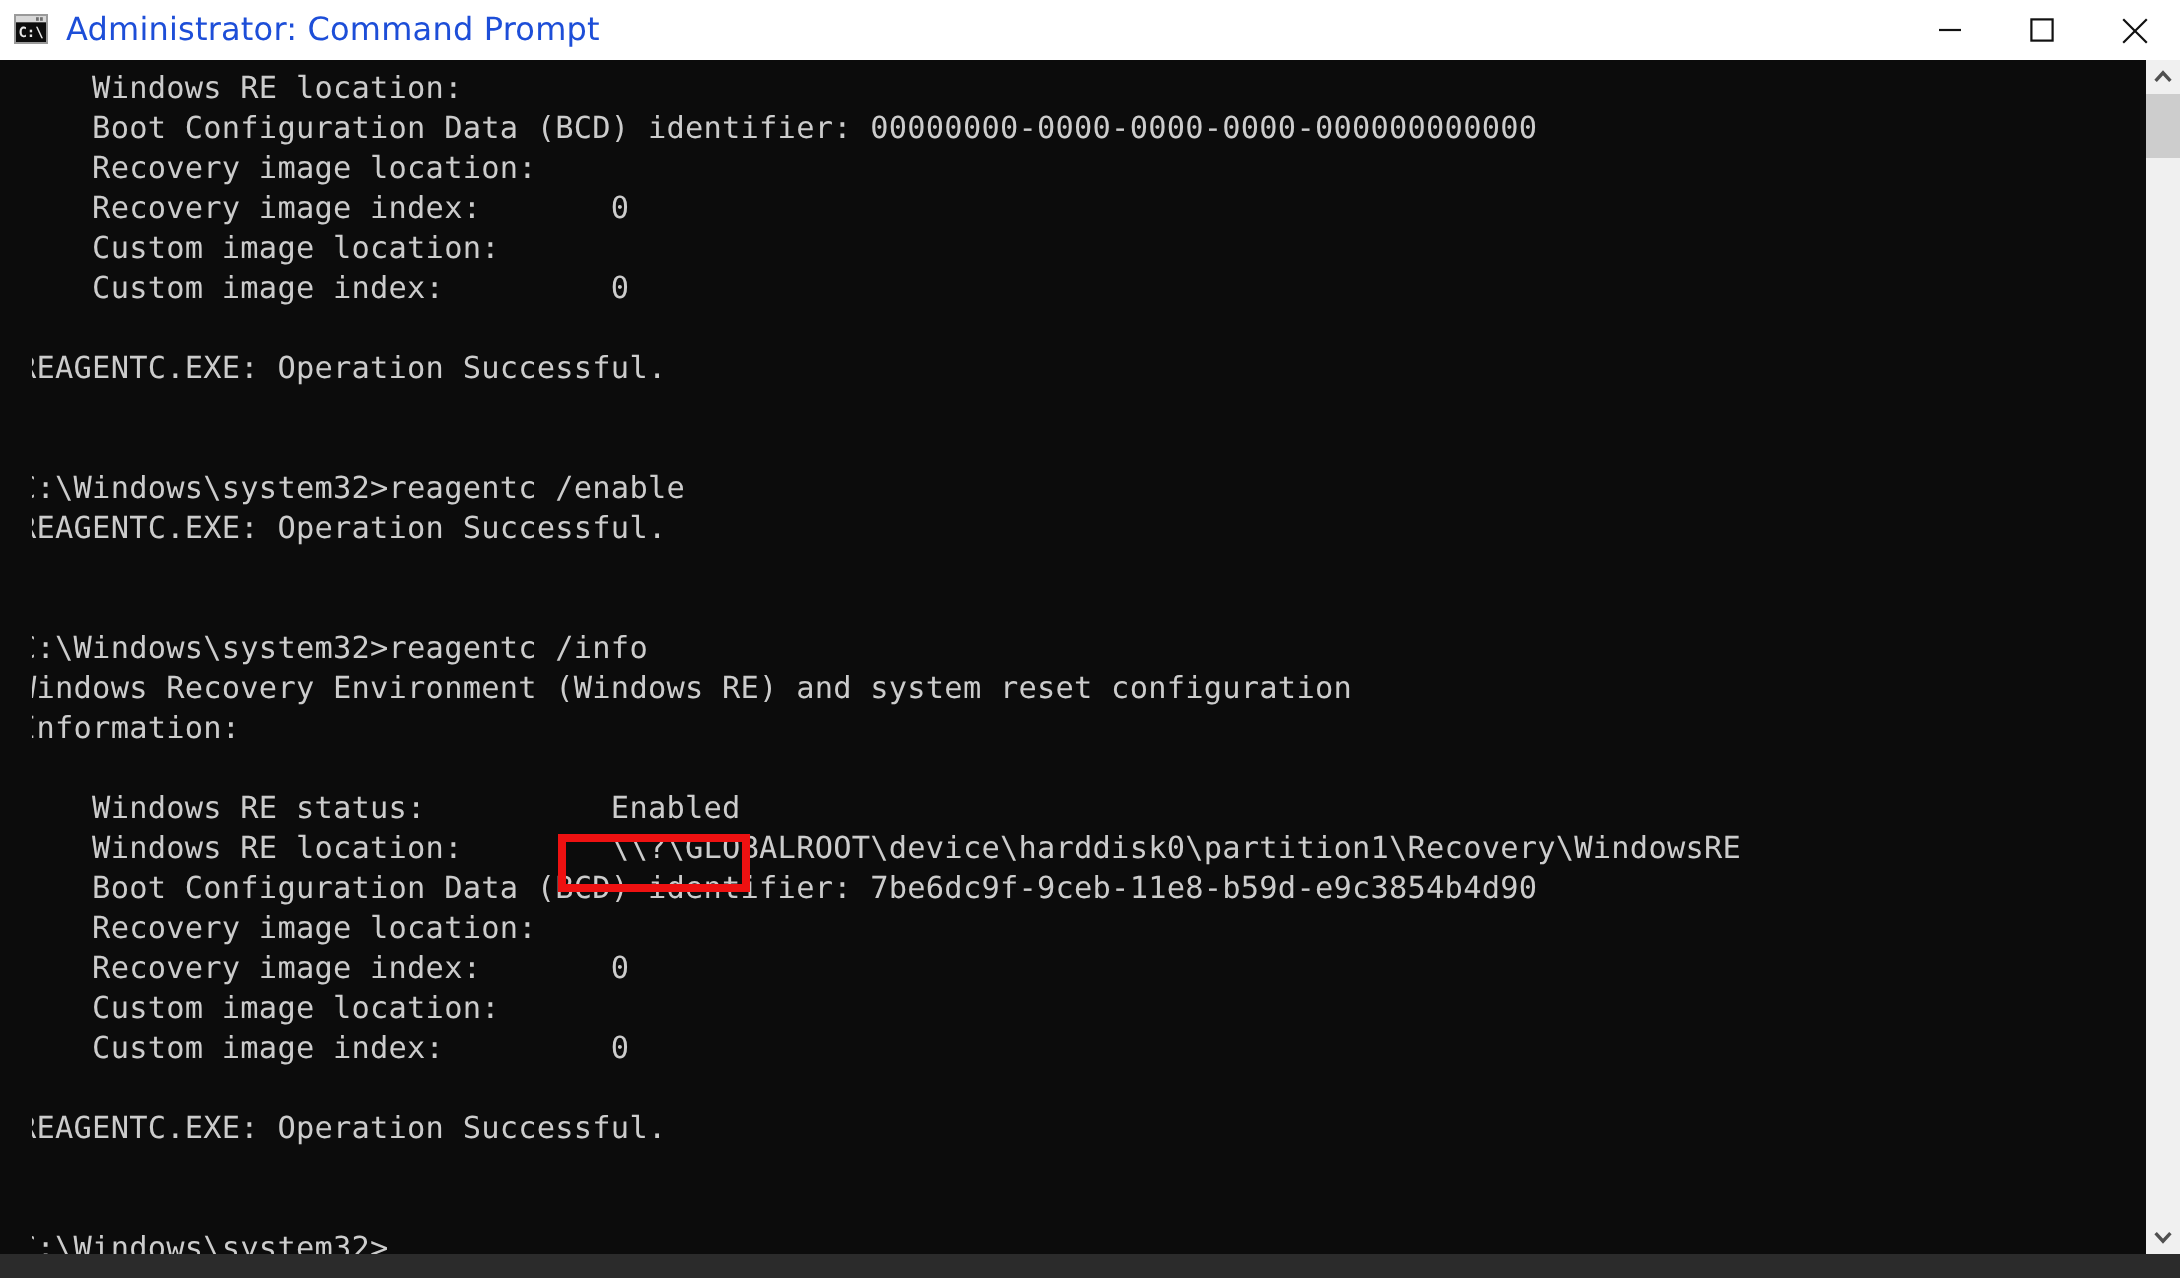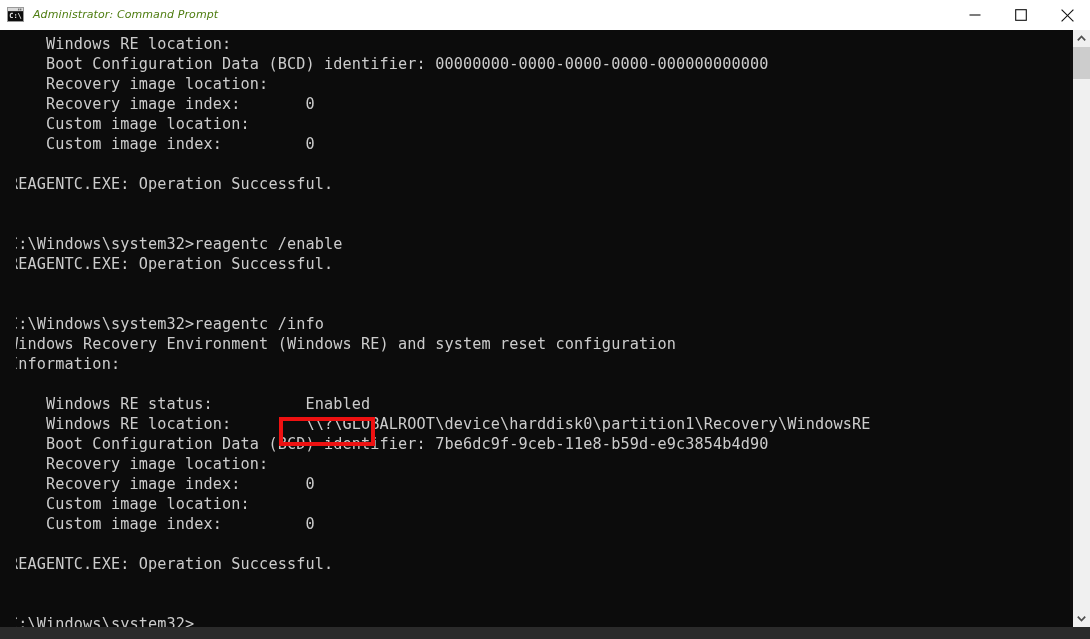--- a/index.html
+++ b/index.html
@@ -37,26 +37,25 @@
     width: 17px;
     height: 15px;
     margin-left: 7px;
     margin-right: 9px;
     flex: 0 0 auto;
     position: relative;
   }
 
   #title-text {
     font-family: "DejaVu Sans", "Liberation Sans", sans-serif;
-    font-size: 11px;
-    color: #4d7c0f;
+    font-size: 16px;
+    color: #1d4ed8;
     line-height: 30px;
     white-space: nowrap;
     letter-spacing: 0.1px;
-    font-style: italic;
   }
 
   #window-controls {
     position: absolute;
     right: 0; top: 0;
     height: 30px;
     display: flex;
   }
   .winbtn {
     width: 46px;

